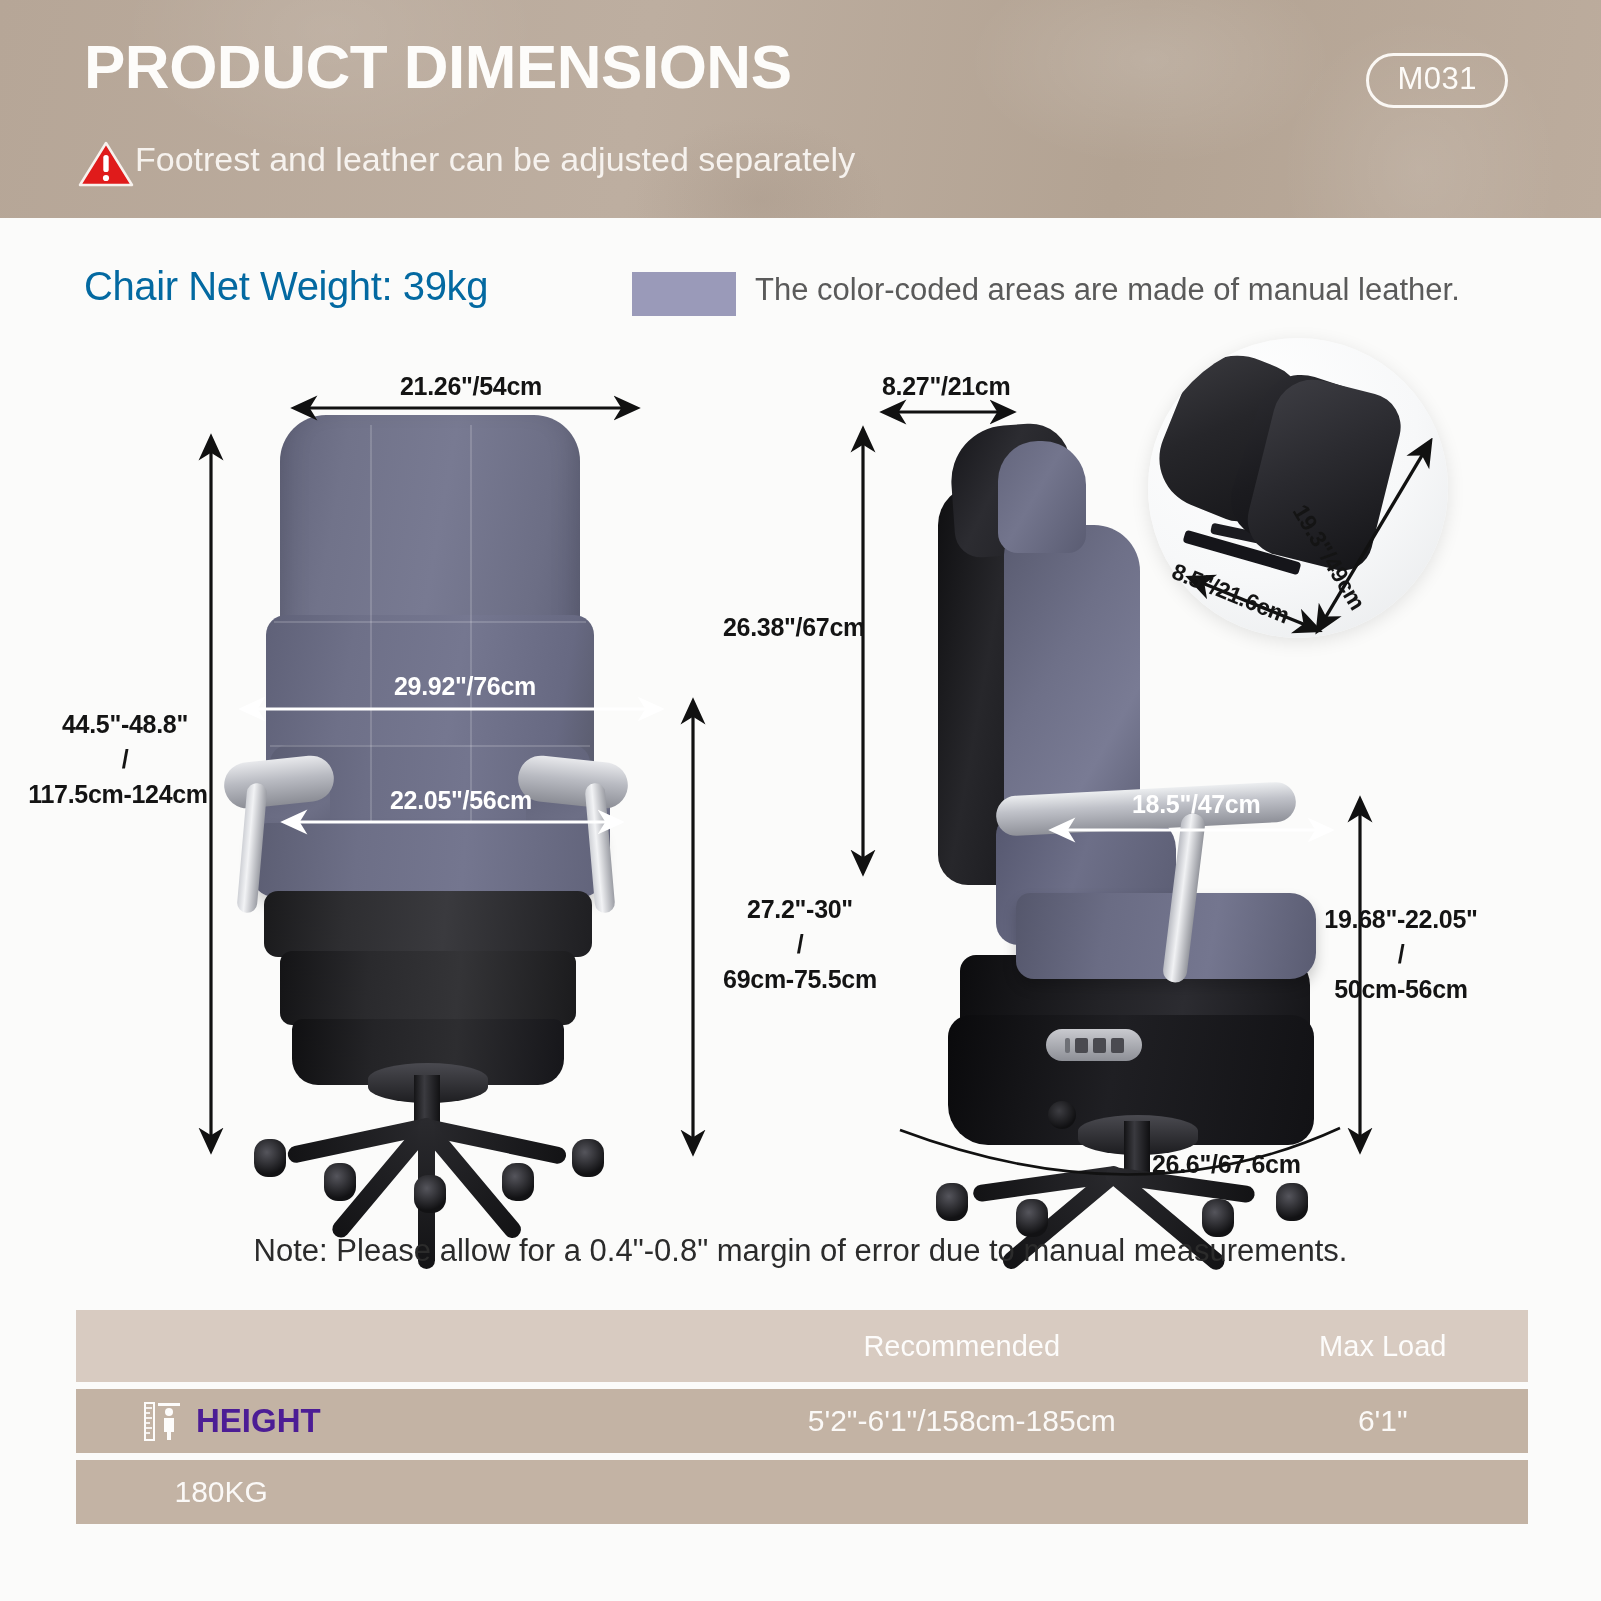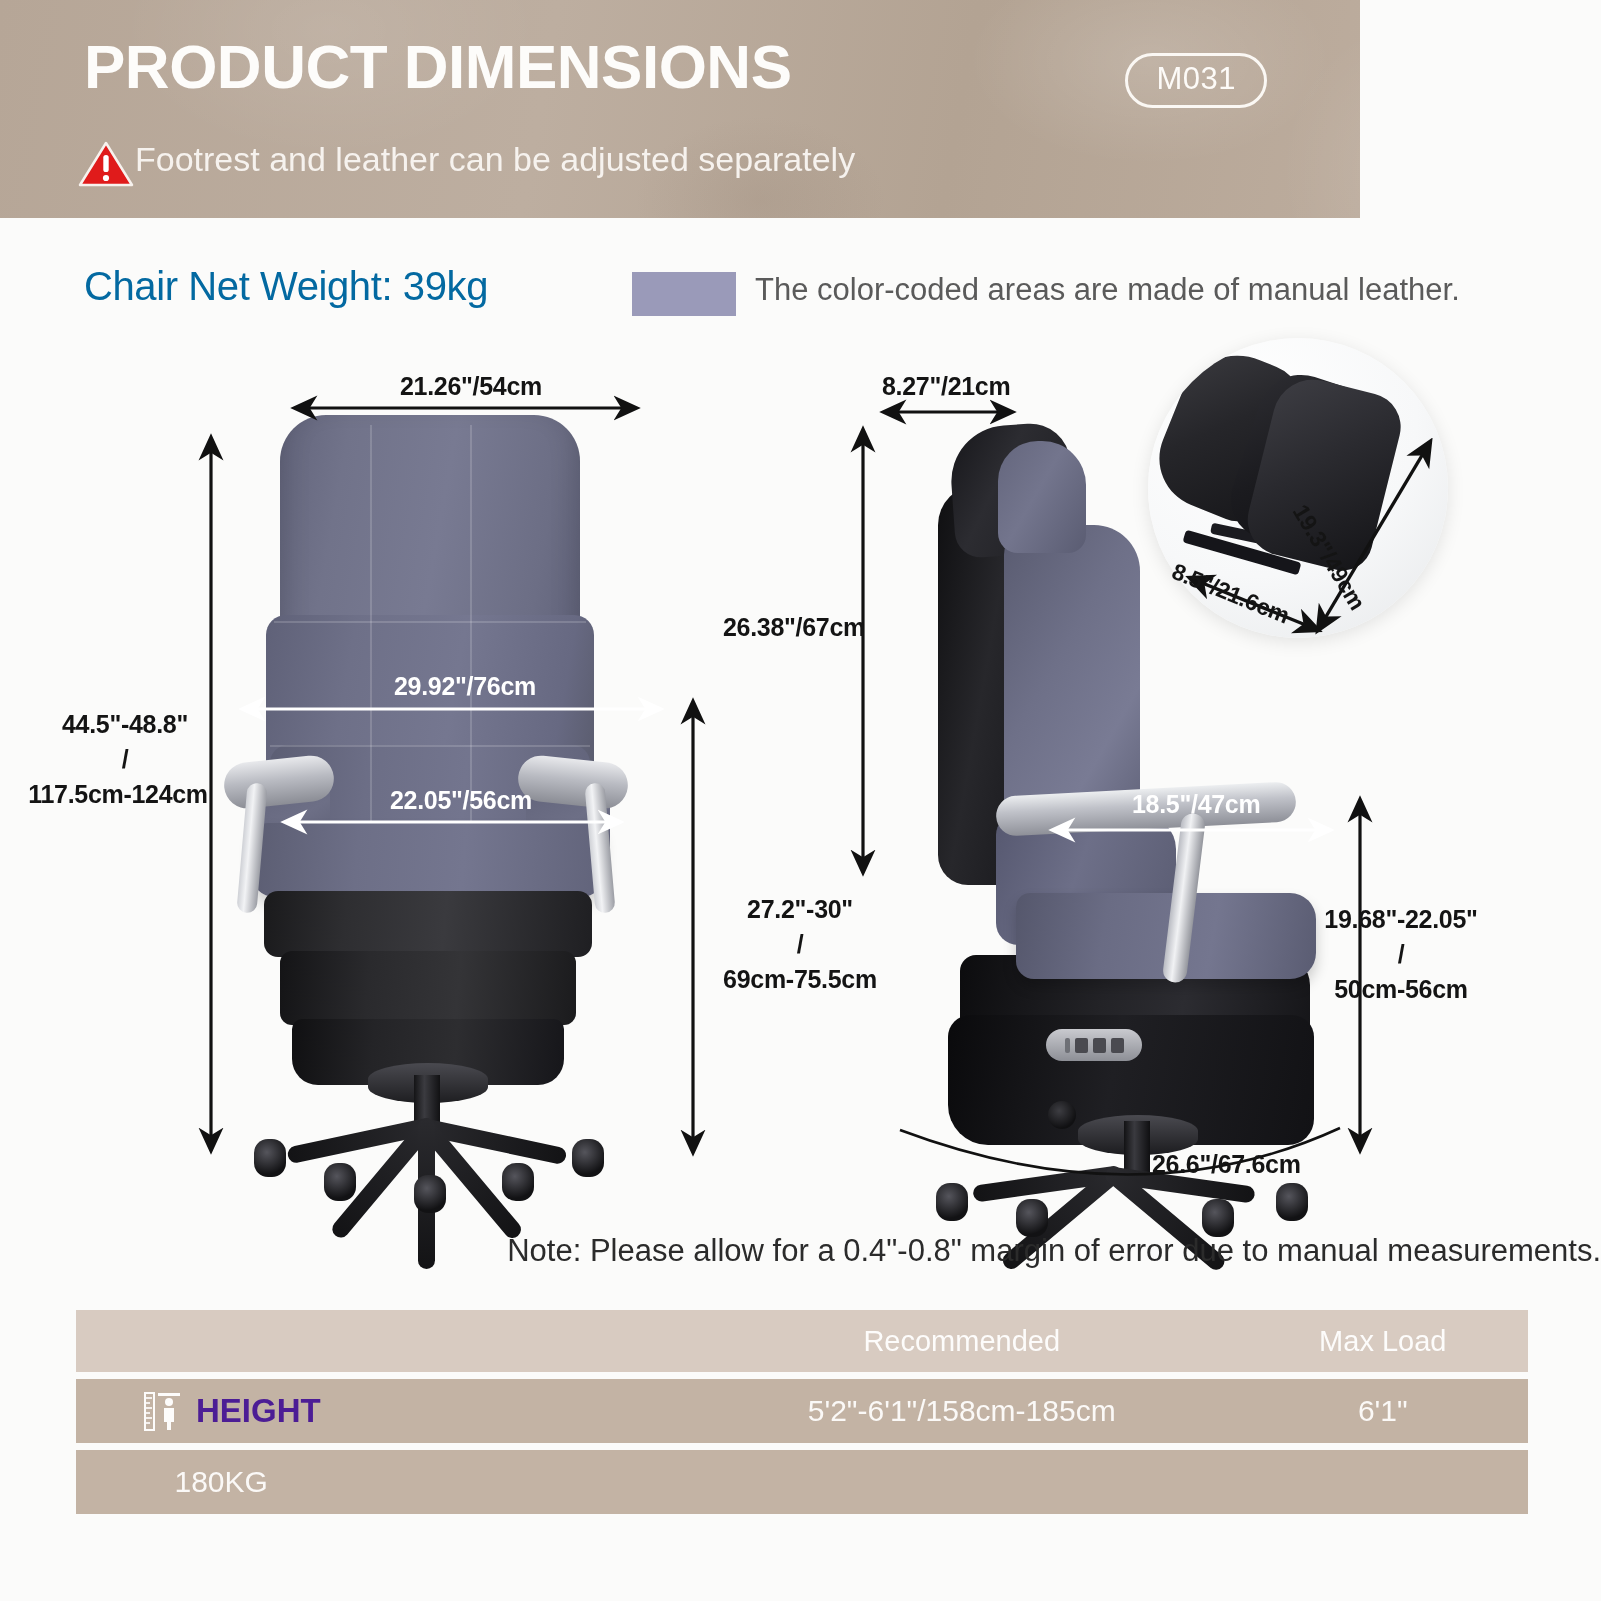--- a/index.html
+++ b/index.html
@@ -6,21 +6,21 @@
   body {
     width:1601px; height:1601px;
     font-family:"Liberation Sans", sans-serif;
     background:#fbfbfa;
     overflow:hidden;
     position:relative;
   }
 
   
   .header {
-    position:absolute; left:0; top:0; width:1360px; height:218px;
+    position:absolute; left:0; top:0; width:1601px; height:218px;
     background:linear-gradient(100deg,#b6a697 0%,#bdaea0 40%,#b3a393 70%,#bcac9d 100%);
     overflow:hidden;
   }
   .header:before{
     content:""; position:absolute; left:0; top:0; width:100%; height:100%;
     background:
       radial-gradient(ellipse 260px 150px at 1150px 60px, rgba(255,255,255,.14), transparent 70%),
       radial-gradient(ellipse 200px 220px at 1420px 170px, rgba(255,255,255,.10), transparent 70%),
       radial-gradient(ellipse 300px 180px at 330px 30px, rgba(255,255,255,.09), transparent 70%),
       radial-gradient(ellipse 180px 120px at 760px 200px, rgba(120,100,85,.12), transparent 70%);
@@ -259,27 +259,27 @@
     background:#15151a; border-radius:4px; transform:rotate(16deg);
   }
   .ins-bar2 {
     position:absolute; left:62px; top:196px; width:110px; height:11px;
     background:#1b1b20; border-radius:4px; transform:rotate(12deg);
   }
 
   
   .note {
     position:absolute; left:0; top:1233px; width:1601px;
-    text-align:right; font-size:31px; color:#2b2b2b;
+    text-align:center; font-size:31px; color:#2b2b2b;
   }
 
   
   .table { position:absolute; left:76px; top:1310px; width:1452px; }
   .trow { display:flex; align-items:center; height:64px; margin-bottom:7px; }
-  .trow.head { background:#d8cbc1; height:62px; }
+  .trow.head { background:#d8cbc1; height:72px; }
   .trow.data { background:#c3b3a4; }
   .tc-label { width:42%; display:flex; align-items:center; padding-left:66px; gap:14px; }
   .tc-label .lbl { font-size:33px; font-weight:bold; color:#4c1d95; letter-spacing:0px; }
   .tc-mid { width:38%; text-align:center; font-size:30px; color:#fbf9f7; }
   .tc-right { width:20%; text-align:center; font-size:30px; color:#fbf9f7; }
   .trow.head .tc-mid, .trow.head .tc-right { font-size:29px; color:#fdfcfb; }
   .ticon { width:40px; height:44px; flex:0 0 40px; }
 </style>
 </head>
 <body>

